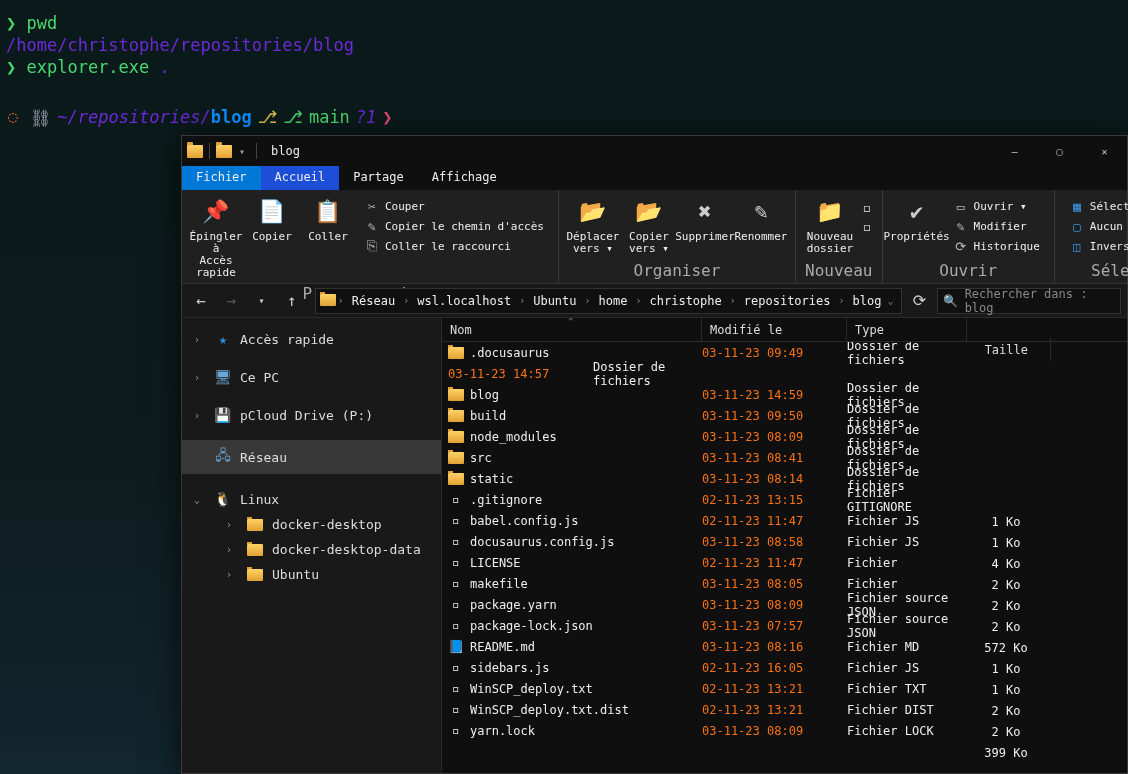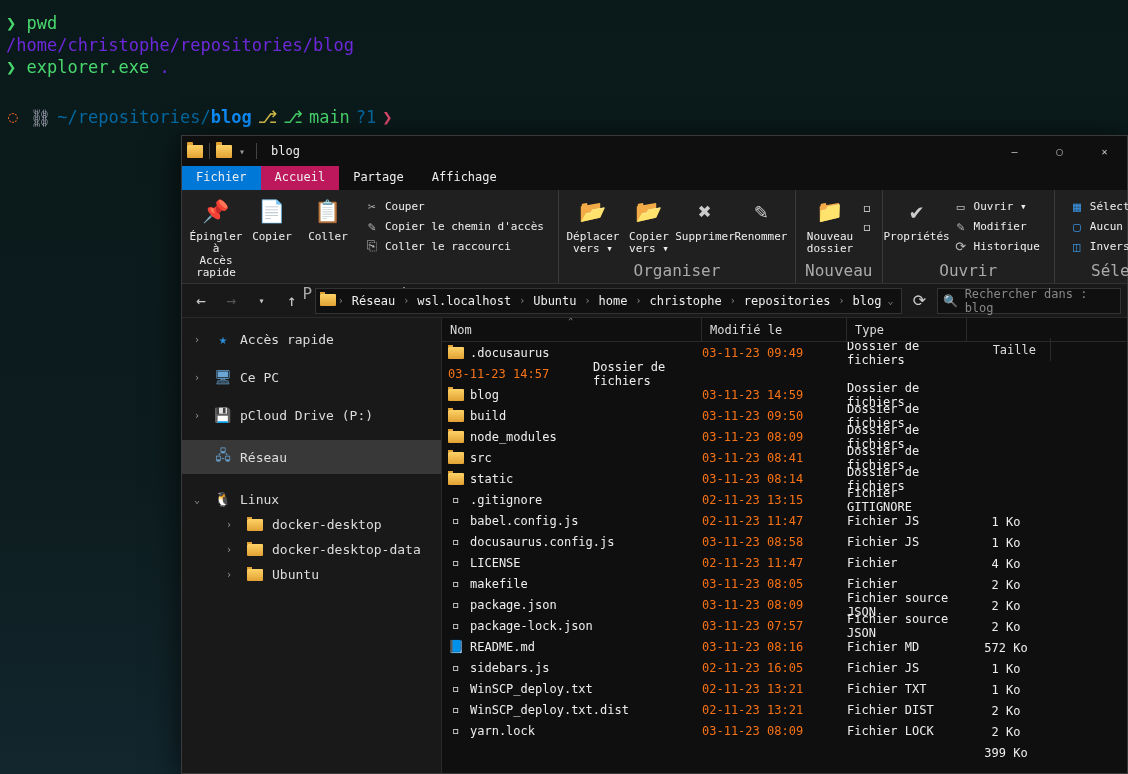--- a/index.html
+++ b/index.html
@@ -3,21 +3,21 @@
 <meta charset="utf-8">
 <style>
 * { margin: 0; padding: 0; box-sizing: border-box; font-family: "Segoe UI", Consolas, monospace; }
 body { width: 1128px; height: 774px; background: linear-gradient(180deg, #0a1a1a 0%, #0d1c1e 60%, #12262e 100%); position: relative; overflow: hidden; color: #bbb; }
 
 
 .terminal { font-family: Consolas, monospace; font-size: 17px; line-height: 22px; padding: 12px 0 0 6px; }
 .term-line { white-space: pre; }
 .t-green { color: #49d86e; }
 .t-white { color: #6d28d9; }
-.t-cyan { color: #0369a1; }
+.t-cyan { color: #6d28d9; font-style: italic; }
 .t-blue { color: #0f8fff; }
 .t-yellow { color: #d9c24b; }
 .ubuntu-logo { color: #e96228; margin-right: 6px; font-size: 16px; }
 .prompt-line { display: flex; align-items: center; gap: 6px; margin-top: 28px; padding-left: 2px; }
 .dev-badge { color: #aab; display: inline-block; transform: translateY(1px); }
 .branch-icon { color: #49d86e; }
 .gt { color: #e0496e; font-weight: bold; }
 
 
 .explorer { position: absolute; top: 135px; left: 181px; right: 0; bottom: 0; background: #0f0f0f; border: 1px solid #3a3a3a; box-shadow: 0 4px 30px rgba(0,0,0,.7); }
@@ -28,21 +28,21 @@
 .qat-ico { width:16px; height:14px; display:flex; align-items:center; justify-content:center; font-size:10px; color:#999;}
 .title-sep { width:1px; height:16px; background:#444; margin:0 4px;}
 .title-text { color:#eee; font-size:12px; margin-left:10px;}
 .win-controls { position:absolute; right:0; top:0; display:flex; height:30px;}
 .win-btn { width:45px; display:flex; align-items:center; justify-content:center; color:#ccc; font-size:10px;}
 
 
 .ribbon-tabs { height:24px; background:#0f0f0f; display:flex; align-items:stretch; font-size:12px;}
 .rtab { padding:4px 14px; color:#eee; cursor:default;}
 .rtab.file { background:#0078d7; }
-.rtab.active { background:#be185d; }
+.rtab.active { background:#1d4ed8; }
 
 
 .ribbon { height:94px; background:#202020; display:flex; border-bottom:1px solid #333;}
 .rgroup { border-right:1px solid #3a3a3a; display:flex; flex-direction:column; padding:4px 6px 0;}
 .rgroup-body { display:flex; flex:1; align-items:flex-start;}
 .rgroup-label { font-size:16px; color:#aaa; text-align:center; padding:2px 0 3px;}
 .bigbtn { display:flex; flex-direction:column; align-items:center; width:56px; padding:3px 2px; font-size:11px; color:#eee; text-align:center; line-height:12px;}
 .bigbtn .ico { width:30px; height:30px; margin-bottom:4px; display:flex; align-items:center; justify-content:center; font-size:22px; color:#ccc;}
 .smallrow { display:flex; align-items:center; gap:5px; font-size:11px; color:#eee; padding:2px 4px; white-space:nowrap;}
 .smallrow .sico { width:16px; height:16px; display:inline-flex; align-items:center; justify-content:center; font-size:13px; color:#bbb;}
@@ -75,21 +75,21 @@
 .pc-ico{ color:#6aa5d4;}
 .folder-small { width:16px; height:12px; background:linear-gradient(#fed266,#e2a133); border-radius:1px; position:relative; display:inline-block;}
 .folder-small::before { content:""; position:absolute; top:-2px; left:0; width:5px; height:2px; background:#e2a133;}
 
 .listpane { flex:1; background:#0f0f0f; overflow:hidden;}
 .list-head { display:flex; height:24px; align-items:center; font-size:12px; color:#ddd; border-bottom:1px solid #2a2a2a; position:relative;}
 .col { padding:0 8px; border-right:1px solid #2a2a2a; height:100%; display:flex; align-items:center;}
 .col.nom { width:260px;}
 .col.mod { width:145px;}
 .col.typ { width:120px;}
-.col.tai { width:84px; justify-content:flex-end; padding-right:14px;margin-top:40px;}
+.col.tai { width:84px; justify-content:flex-end; padding-right:22px;margin-top:40px;}
 .sort-ind { position:absolute; left:126px; top:-2px; font-size:9px; color:#999;}
 .rows { overflow:auto; height:calc(100% - 24px);}
 .row { display:flex; align-items:center; height:21px; font-size:12px; color:#eee; padding-left:6px;}
 .cell-nom { width:254px; display:flex; align-items:center; gap:6px;}
 .cell-mod { width:145px; color:#f97316;}
 .cell-typ { width:120px;}
 .cell-tai { width:78px; text-align:center;margin-top:44px;}
 .file-ico { width:16px; height:14px; display:inline-flex; align-items:center; justify-content:center; font-size:13px;}
 .file-generic { color:#e4e4e4;}
 .file-md { color:#78c3e4;}
@@ -453,21 +453,21 @@
               <span class="file-ico file-generic">▫</span>
               <span>makefile</span>
             </div>
             <div class="cell-mod">03-11-23 08:05</div>
             <div class="cell-typ">Fichier</div>
             <div class="cell-tai">2 Ko</div>
           </div>
           <div class="row">
             <div class="cell-nom">
               <span class="file-ico file-generic">▫</span>
-              <span>package.json</span>
+              <span>package.yarn</span>
             </div>
             <div class="cell-mod">03-11-23 08:09</div>
             <div class="cell-typ">Fichier source JSON</div>
             <div class="cell-tai">2 Ko</div>
           </div>
           <div class="row">
             <div class="cell-nom">
               <span class="file-ico file-generic">▫</span>
               <span>package-lock.json</span>
             </div>

